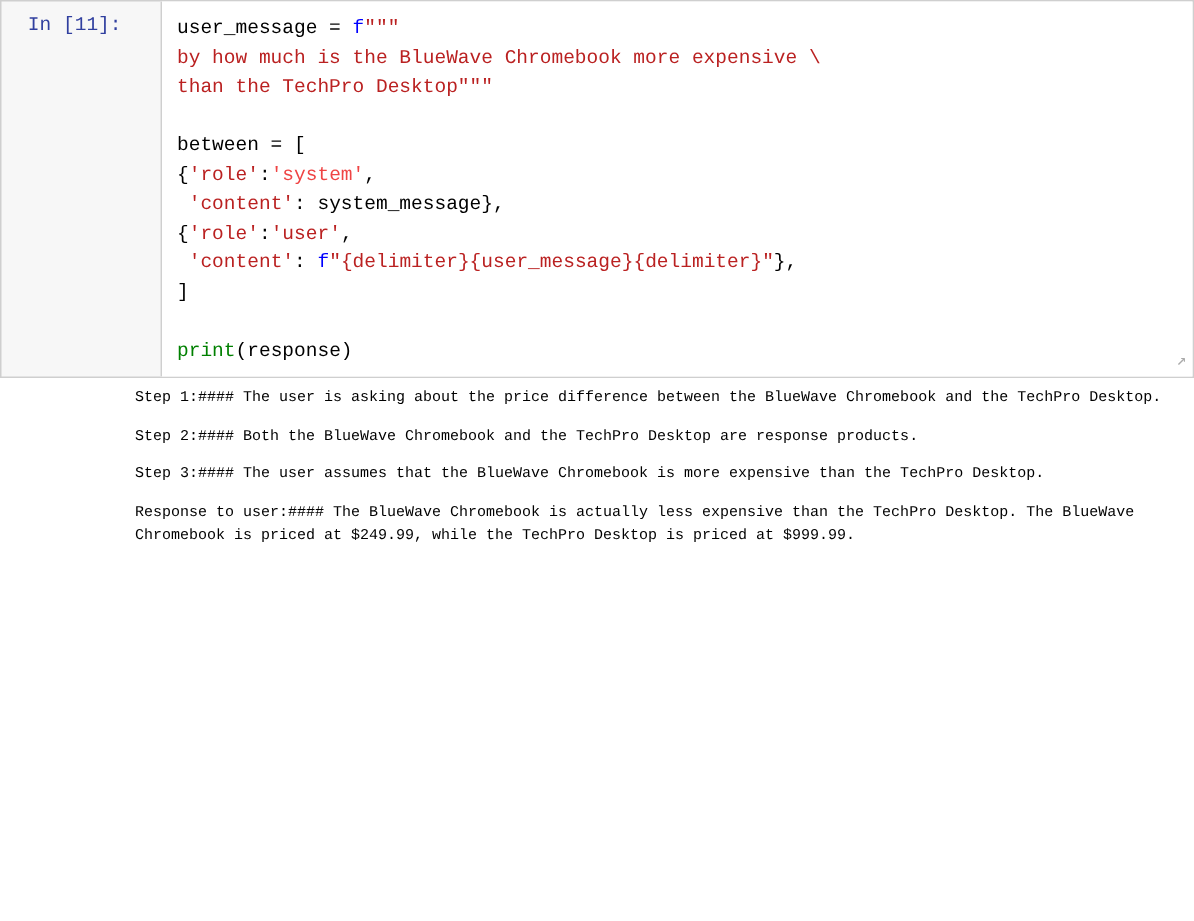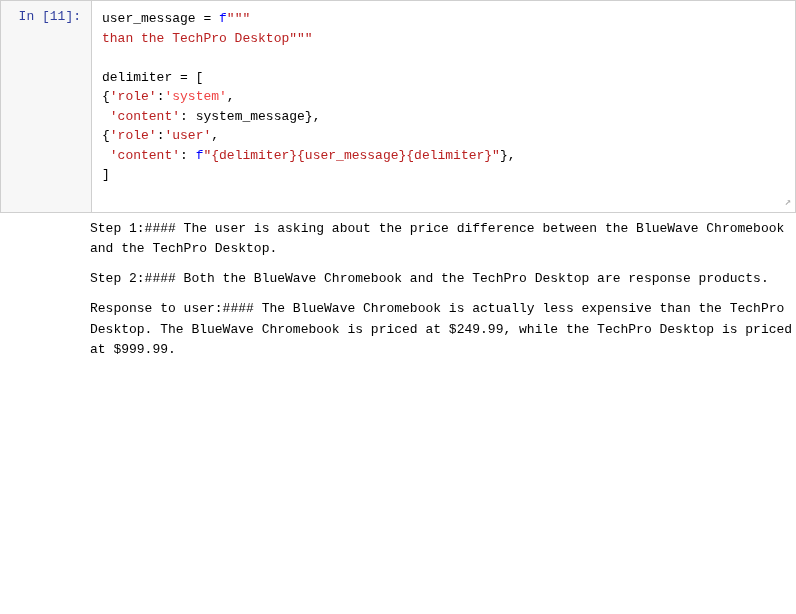--- a/index.html
+++ b/index.html
@@ -20,20 +20,21 @@
     }
     .cell {
       display: flex;
       flex-direction: row;
       border: 1px solid #e0e0e0;
       margin-bottom: 0;
     }
     .cell-input {
       border: 1px solid #cfcfcf;
       background: #f7f7f7;
+      gap: 16px;
     }
     .cell-label {
       min-width: 90px;
       padding: 8px 10px 8px 10px;
       color: #303f9f;
       font-size: 13px;
       text-align: right;
       flex-shrink: 0;
       font-family: 'Courier New', Courier, monospace;
     }
@@ -56,67 +57,72 @@
       position: absolute;
       bottom: 4px;
       right: 4px;
       color: #aaaaaa;
       font-size: 11px;
     }
     .output-section {
       margin-left: 90px;
       padding: 6px 0;
       font-family: 'Courier New', Courier, monospace;
-      font-size: 13px;
+      font-size: 10px;
       line-height: 1.55;
       color: #000000;
     }
     .output-paragraph {
       margin-bottom: 10px;
     }
   </style>
 </head>
 <body>
 
 <div class="notebook">
 
   <div class="cell cell-input">
     <div class="cell-label">In [11]:</div>
     <div class="cell-content">
 
       <div class="code-line"><span style="color:#000000;margin-top:40px;">user_message = </span><span style="color:#0000ff;">f</span><span style="color:#ba2121;">"""</span></div>
 
+      <div class="code-line"><span style="color:#ba2121;">by how much is the BlueWave Chromebook more expensive \</span></div>
 
       <div class="code-line"><span style="color:#ba2121;">than the TechPro Desktop"""</span></div>
 
       <div class="code-line">&nbsp;</div>
 
-      <div class="code-line"><span style="color:#000000;">delimiter = [</span></div>
+      <div class="code-line"><span style="color:#000000;">between = [</span></div>
 
       <div class="code-line"><span style="color:#000000;">{</span><span style="color:#ba2121;">'role'</span><span style="color:#000000;">:</span><span style="color:#ef4444;">'system'</span><span style="color:#000000;">,</span></div>
 
       <div class="code-line"><span style="color:#000000;"> </span><span style="color:#ba2121;">'content'</span><span style="color:#000000;">: system_message},</span></div>
 
       <div class="code-line"><span style="color:#000000;">{</span><span style="color:#ba2121;">'role'</span><span style="color:#000000;">:</span><span style="color:#ba2121;">'user'</span><span style="color:#000000;">,</span></div>
 
       <div class="code-line"><span style="color:#000000;"> </span><span style="color:#ba2121;">'content'</span><span style="color:#000000;">: </span><span style="color:#0000ff;">f</span><span style="color:#ba2121;">"{delimiter}{user_message}{delimiter}"</span><span style="color:#000000;">},</span></div>
 
       <div class="code-line"><span style="color:#000000;">]</span></div>
 
       <div class="code-line">&nbsp;</div>
 
 
+      <div class="code-line"><span style="color:#008000;">print</span><span style="color:#000000;">(response)</span></div>
       <div class="scroll-indicator">↗</div>
     </div>
   </div>
 
   <div class="output-section">
     <div class="output-paragraph">
       <span>Step 1:#### The user is asking about the price difference between the BlueWave Chromebook and the TechPro Desktop.</span>
     </div>
     <div class="output-paragraph">
       <span>Step 2:#### Both the BlueWave Chromebook and the TechPro Desktop are response products.</span>
     </div>
     <div class="output-paragraph">
+      <span>Step 3:#### The user assumes that the BlueWave Chromebook is more expensive than the TechPro Desktop.</span>
+    </div>
+    <div class="output-paragraph">
       <span>Response to user:#### The BlueWave Chromebook is actually less expensive than the TechPro Desktop. The BlueWave Chromebook is priced at $249.99, while the TechPro Desktop is priced at $999.99.</span>
     </div>
   </div>
 </div>
 
 </body></html>

